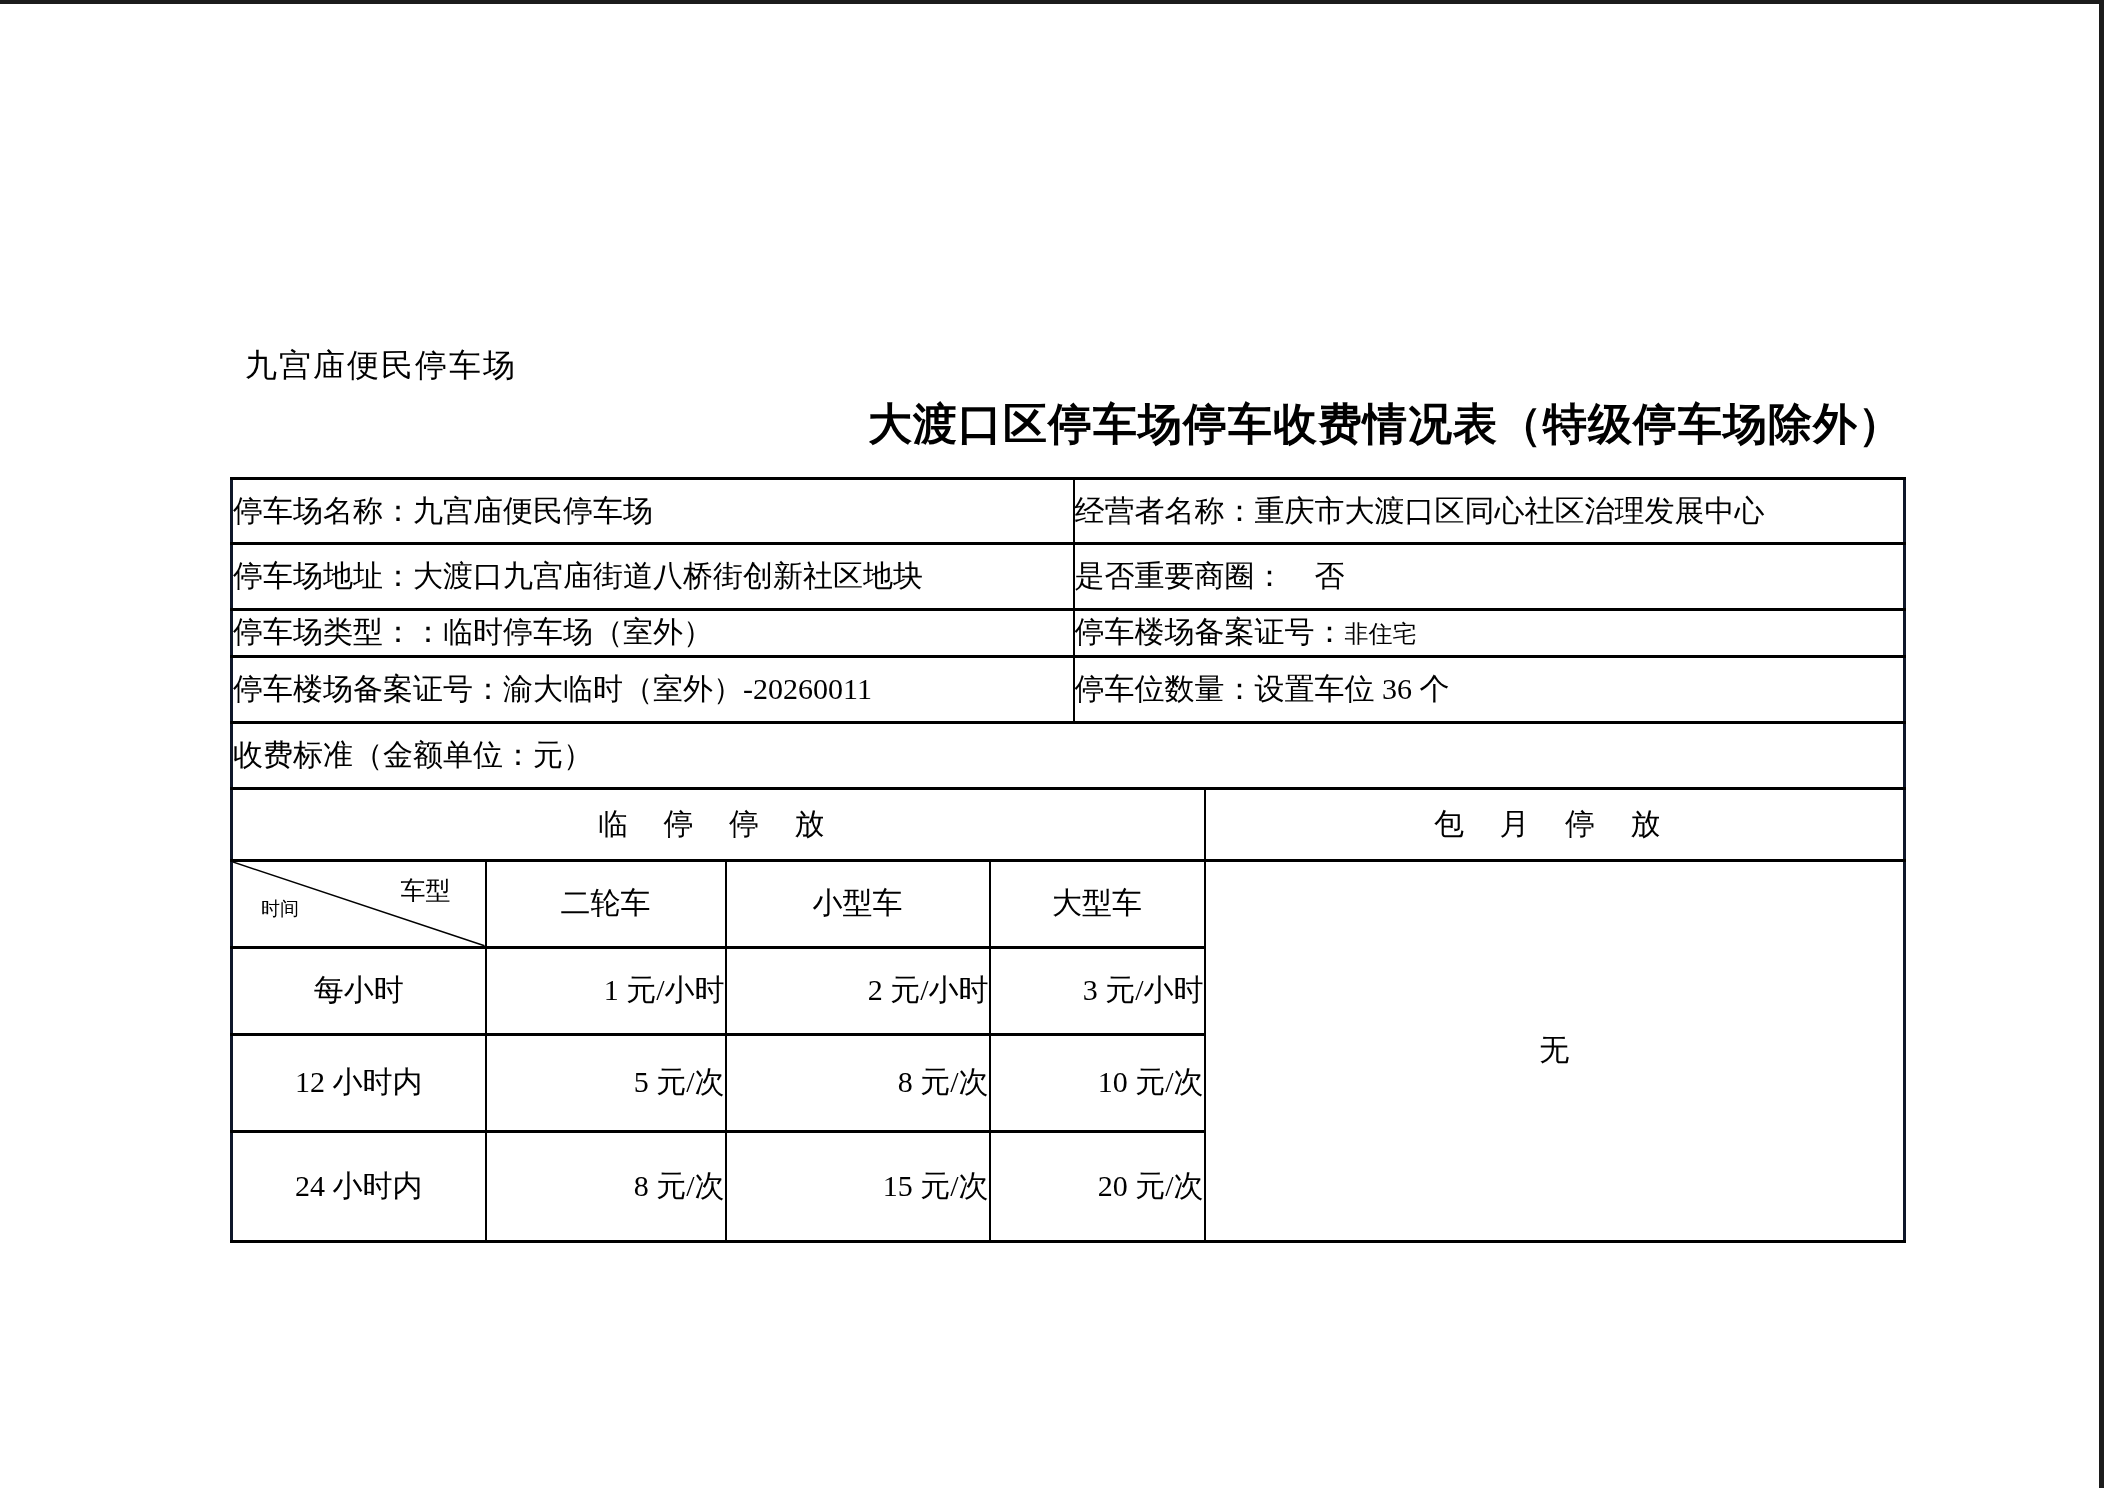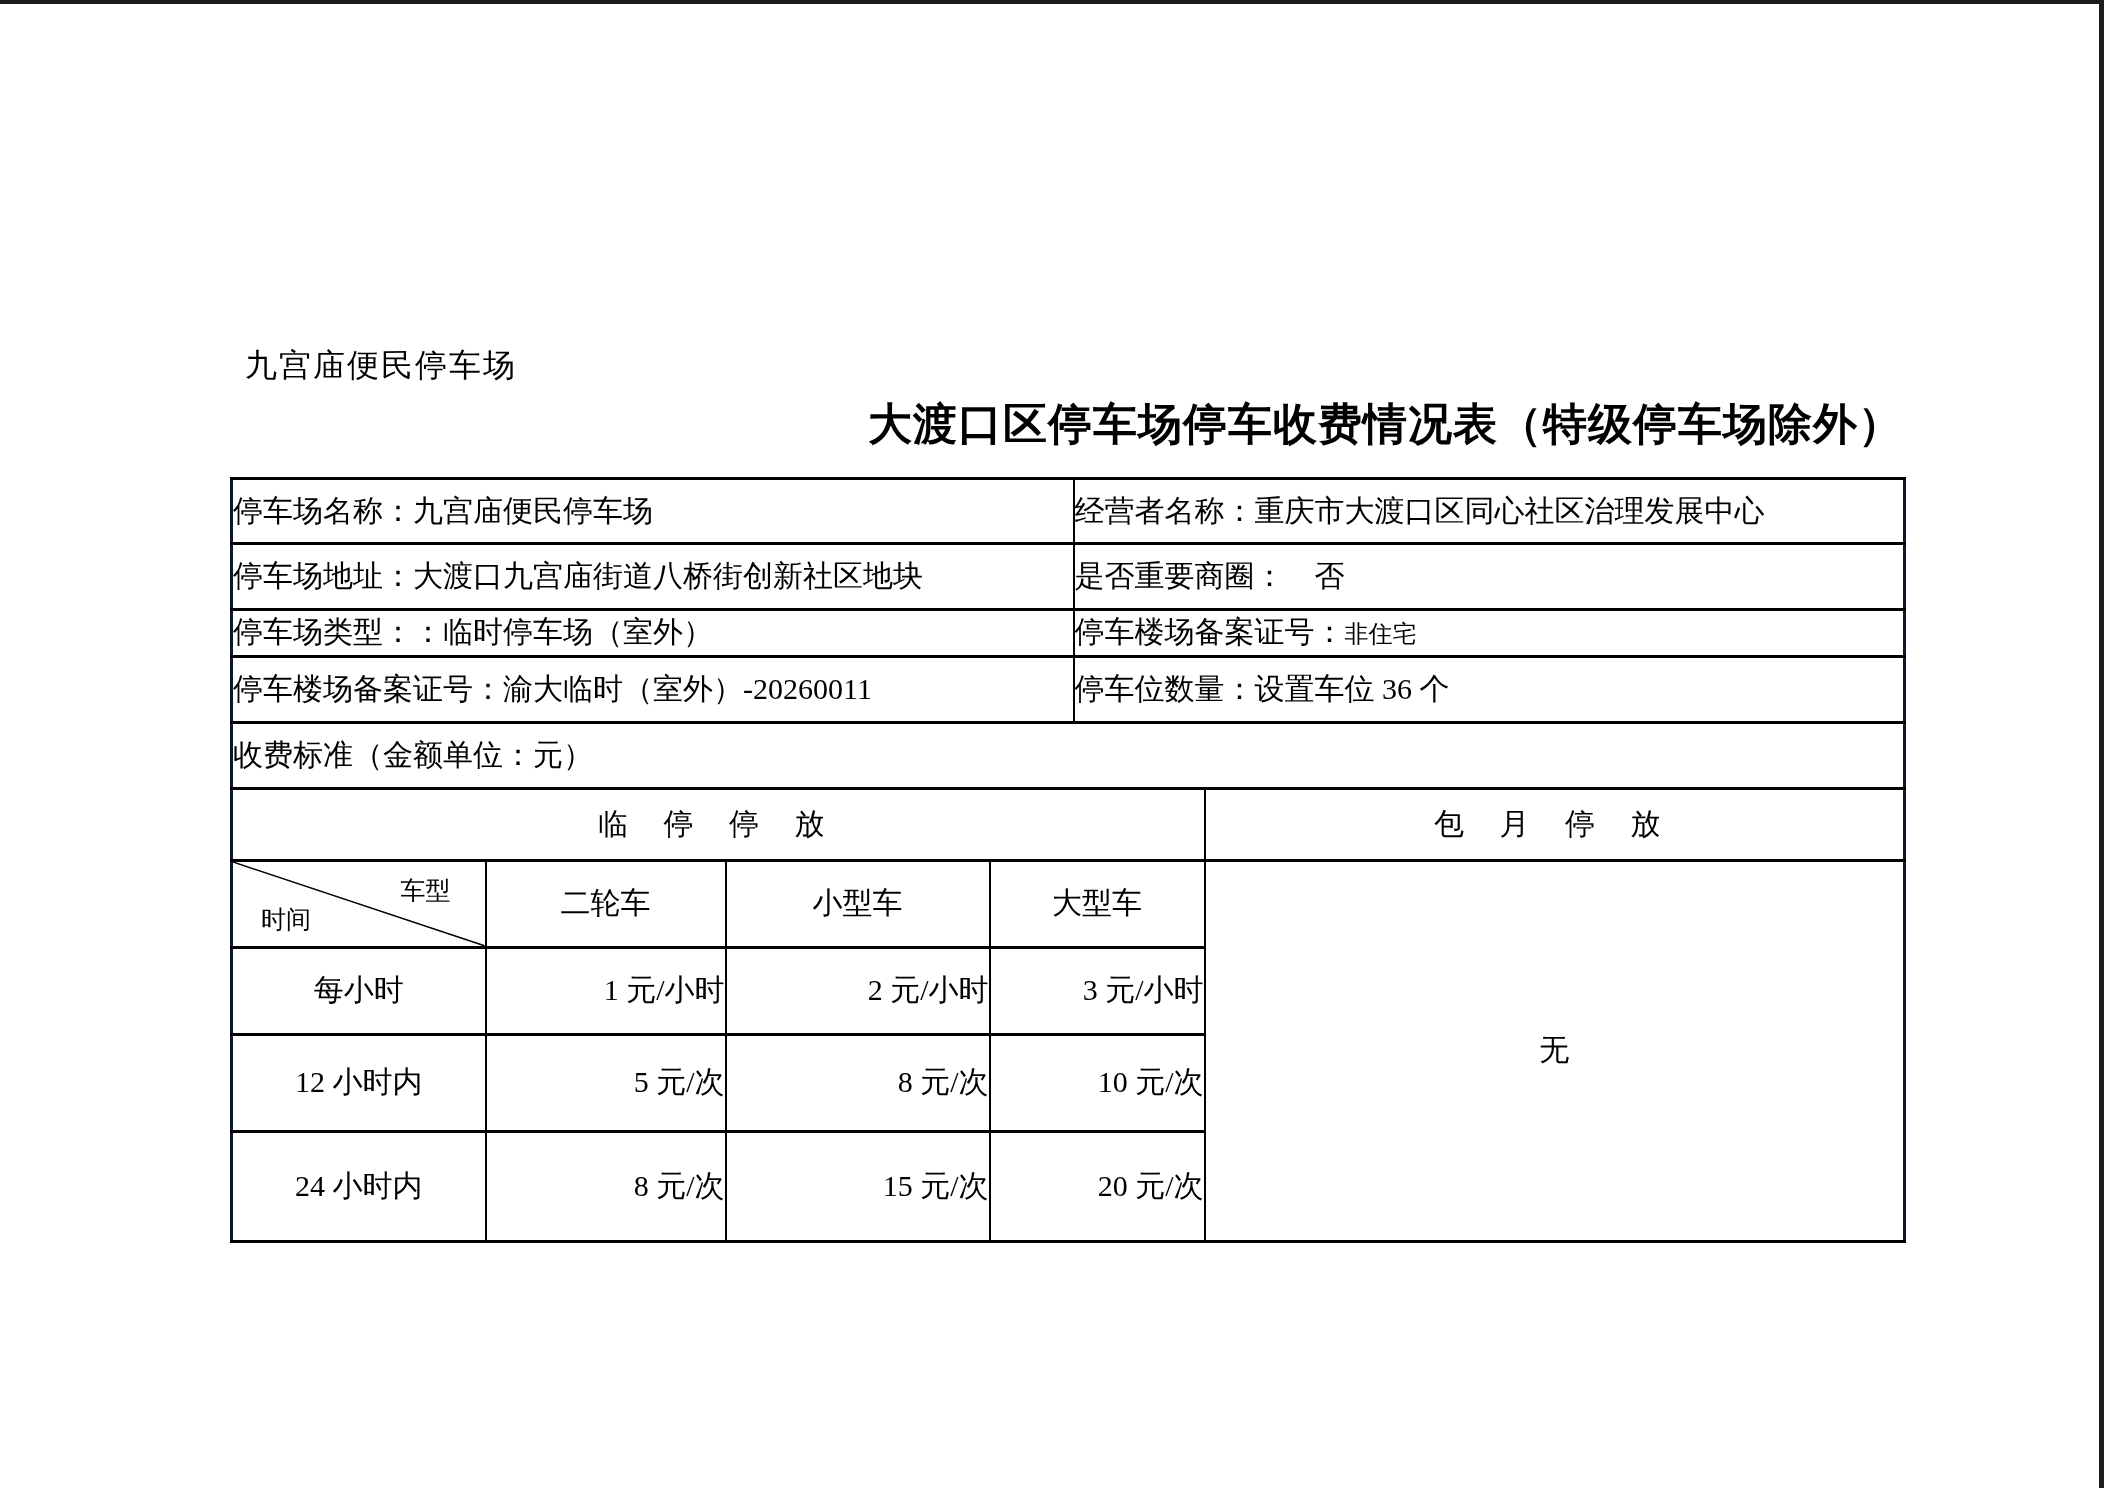--- a/index.html
+++ b/index.html
@@ -107,23 +107,23 @@
   }
   .corner-vehicle {
     position: absolute;
     top: 6px;
     right: 34px;
     font-size: 25px;
     margin-top: 6px;
   }
   .corner-time {
     position: absolute;
-    bottom: 10px;
+    bottom: 24px;
     left: 28px;
-    font-size: 25px;
+    font-size: 19px;
     text-align: center;
   }
 </style>
 </head>
 <body>
 
 <div class="page-edge-top"></div>
 <div class="page-edge-right"></div>
 
 <div class="corner-note">九宫庙便民停车场</div>

